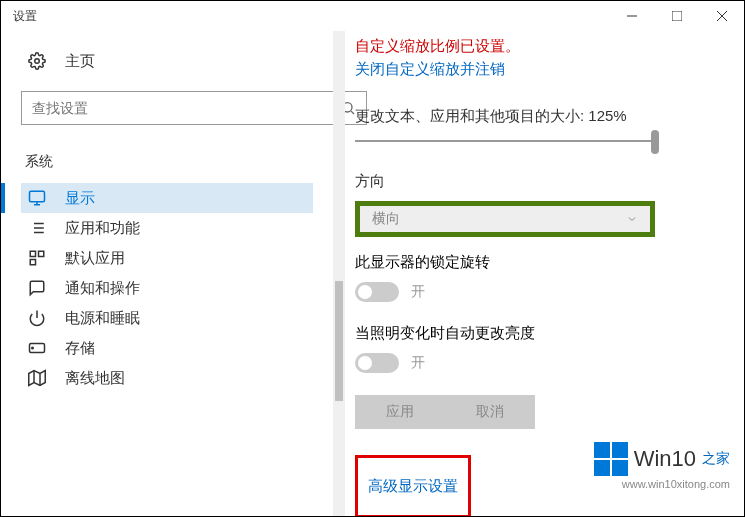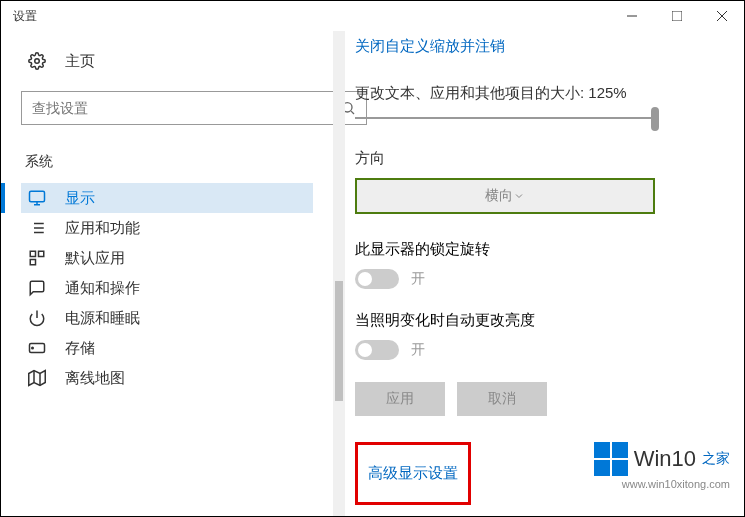--- a/index.html
+++ b/index.html
@@ -37,30 +37,30 @@
     
     .warning { color: #c00; font-size: 15px; margin-bottom: 4px; }
     .link { color: #0067c0; font-size: 15px; margin-bottom: 28px; display: block; }
     
     .setting-label { font-size: 15px; color: #333; margin-bottom: 10px; }
     .setting-label.disabled { color: #000000; }
     
     .slider-track { width: 300px; height: 2px; background: #999; position: relative; margin-bottom: 30px; margin-top: 14px; }
     .slider-thumb { position: absolute; right: -4px; top: -10px; width: 8px; height: 24px; background: #999; border-radius: 4px; }
     
-    .dropdown { width: 300px; height: 36px; border: 2px solid #4d7c0f; background: #eee; display: flex; align-items: center; justify-content: center; padding: 0 12px; margin-bottom: 26px; }
+    .dropdown { width: 300px; height: 36px; border: 5px solid #4d7c0f; background: #eee; display: flex; align-items: center; justify-content: space-between; padding: 0 12px; margin-bottom: 16px; }
     .dropdown .value { color: #888; font-size: 14px; }
     .dropdown .chevron { color: #888; }
     
     .toggle-row { display: flex; align-items: center; margin-bottom: 22px; }
     .toggle { width: 44px; height: 20px; background: #ccc; border-radius: 10px; position: relative; margin-right: 12px; }
     .toggle::after { content: ''; position: absolute; left: 3px; top: 3px; width: 14px; height: 14px; background: #fff; border-radius: 50%; }
     .toggle-label { color: #999; font-size: 14px; }
     
-    .button-row { display: flex; gap: 12px; margin-bottom: 26px; }
+    .button-row { display: flex; gap: 0; margin-bottom: 26px; }
     .btn { width: 90px; height: 34px; background: #ccc; color: #888; font-size: 14px; display: flex; align-items: center; justify-content: center; border: none; }
     
     .advanced-link { border: 3px solid #e10000; padding: 19px 10px; display: inline-block; }
     .advanced-link span { color: #0067c0; font-size: 15px; }
     
     .watermark { position: absolute; right: 14px; bottom: 26px; text-align: right; }
     .watermark-logo { display: flex; align-items: center; justify-content: flex-end; gap: 6px; }
     .win-squares { display: grid; grid-template-columns: 1fr 1fr; grid-template-rows: 1fr 1fr; gap: 2px; width: 34px; height: 34px; }
     .win-squares div { background: #0078d7; }
     .watermark-text { font-size: 22px; color: #333; }
@@ -189,20 +189,21 @@
       </span>
       <span class="label">离线地图</span>
     </div>
   </div>
 
   <div class="main">
     <div class="scrollbar-track">
       <div class="scrollbar-thumb"></div>
     </div>
     
+    <div class="warning">自定义缩放比例已设置。</div>
     <a class="link">关闭自定义缩放并注销</a>
     
     <div class="setting-label">更改文本、应用和其他项目的大小: 125%</div>
     <div class="slider-track">
       <div class="slider-thumb"></div>
     </div>
     
     <div class="setting-label">方向</div>
     <div class="dropdown">
       <span class="value">横向</span>

